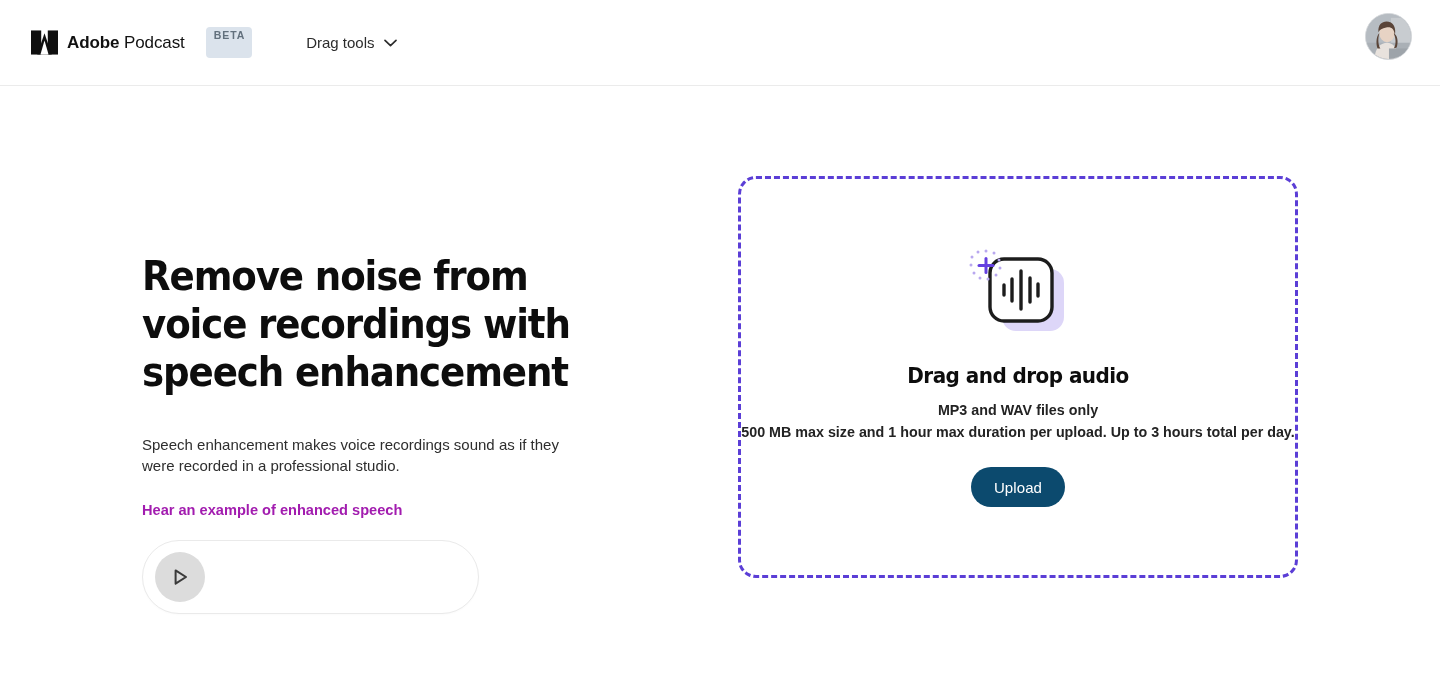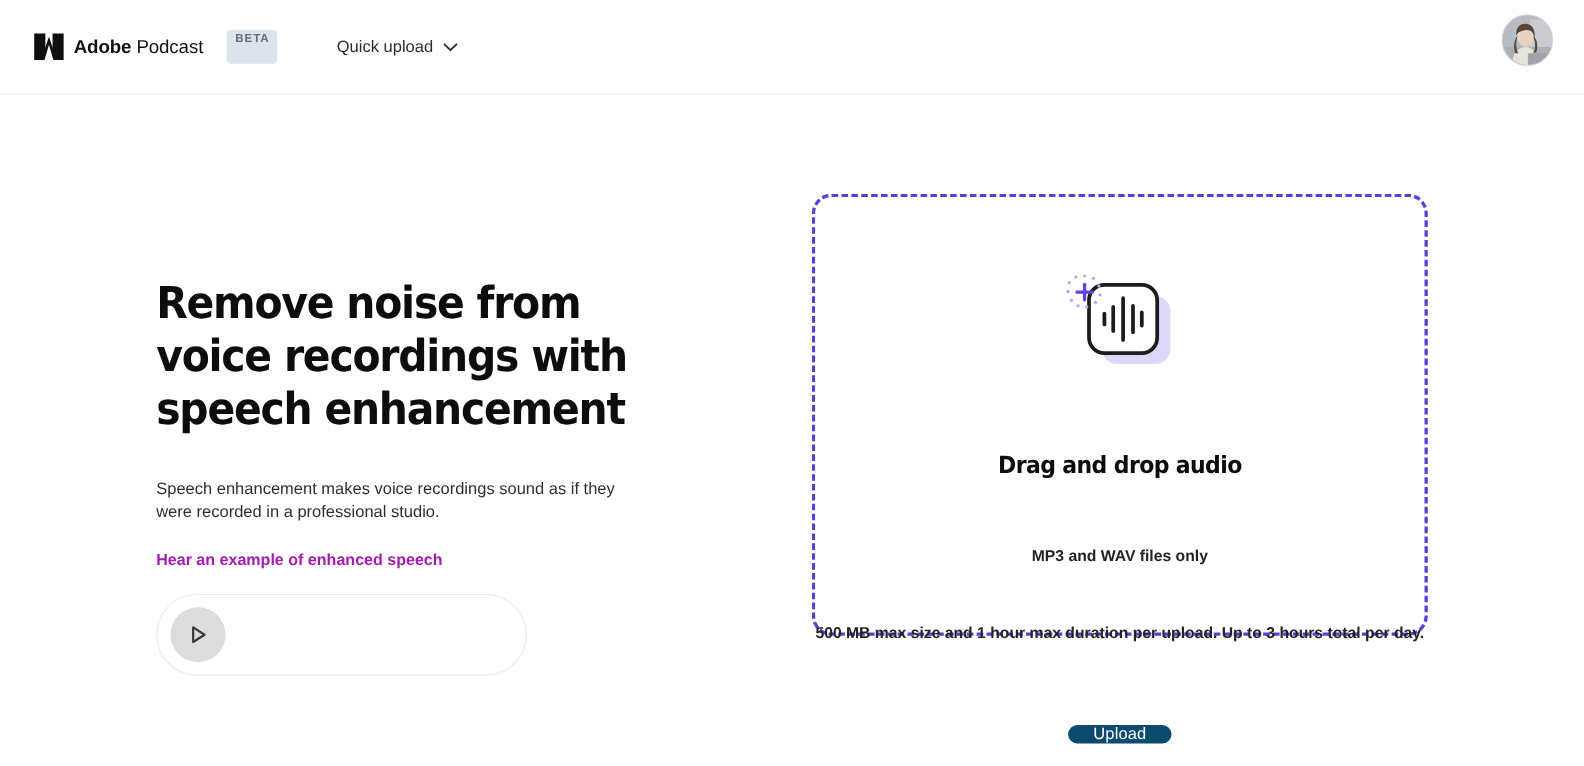--- a/index.html
+++ b/index.html
@@ -137,21 +137,20 @@
   
   .dropzone {
     position: absolute;
     left: 738px; top: 176px;
     width: 560px; height: 402px;
     border: 3px dashed #5b3ed6;
     border-radius: 18px;
     background: #fff;
     display: flex; flex-direction: column;
     align-items: center;
-    gap: 48px;
   }
   .dz-icon { margin-top: 68px; width: 104px; height: 92px; }
   .dz-icon svg { display: block; }
   .dz-title {
     margin: 0; margin-top: 24px;
     font-family: "DejaVu Sans", sans-serif;
     font-weight: 700;
     font-size: 21.5px;
     letter-spacing: -0.6px;
     color: #0d0d0d;
@@ -193,21 +192,21 @@
           <polygon points="17.4,0 28,0 28,25 17.4,25" fill="#0f0f0f"></polygon>
           <polygon points="14,3 21.5,25 6.5,25" fill="#0f0f0f"></polygon>
           <polygon points="14,10.5 18.2,25 9.8,25" fill="#ffffff"></polygon>
         </svg>
       </span>
       <span class="brand-text"><span class="b-bold">Adobe</span><span class="b-reg"> Podcast</span></span>
       <span class="beta-badge">BETA</span>
     </div>
 
     <div class="quick-tools">
-      <span>Quick upload</span>
+      <span>Drag tools</span>
       <span>
         <svg class="chev" viewBox="0 0 13 8">
             <path d="M1 1.3 L6.5 6.6 L12 1.3" fill="none" stroke="#2c2c2c" stroke-width="1.7" stroke-linecap="round" stroke-linejoin="round"></path>
           </svg>
       </span>
     </div>
 
     <div class="avatar">
       <svg viewBox="0 0 47 47">
         <rect width="47" height="47" fill="#b6bcc2"></rect>

